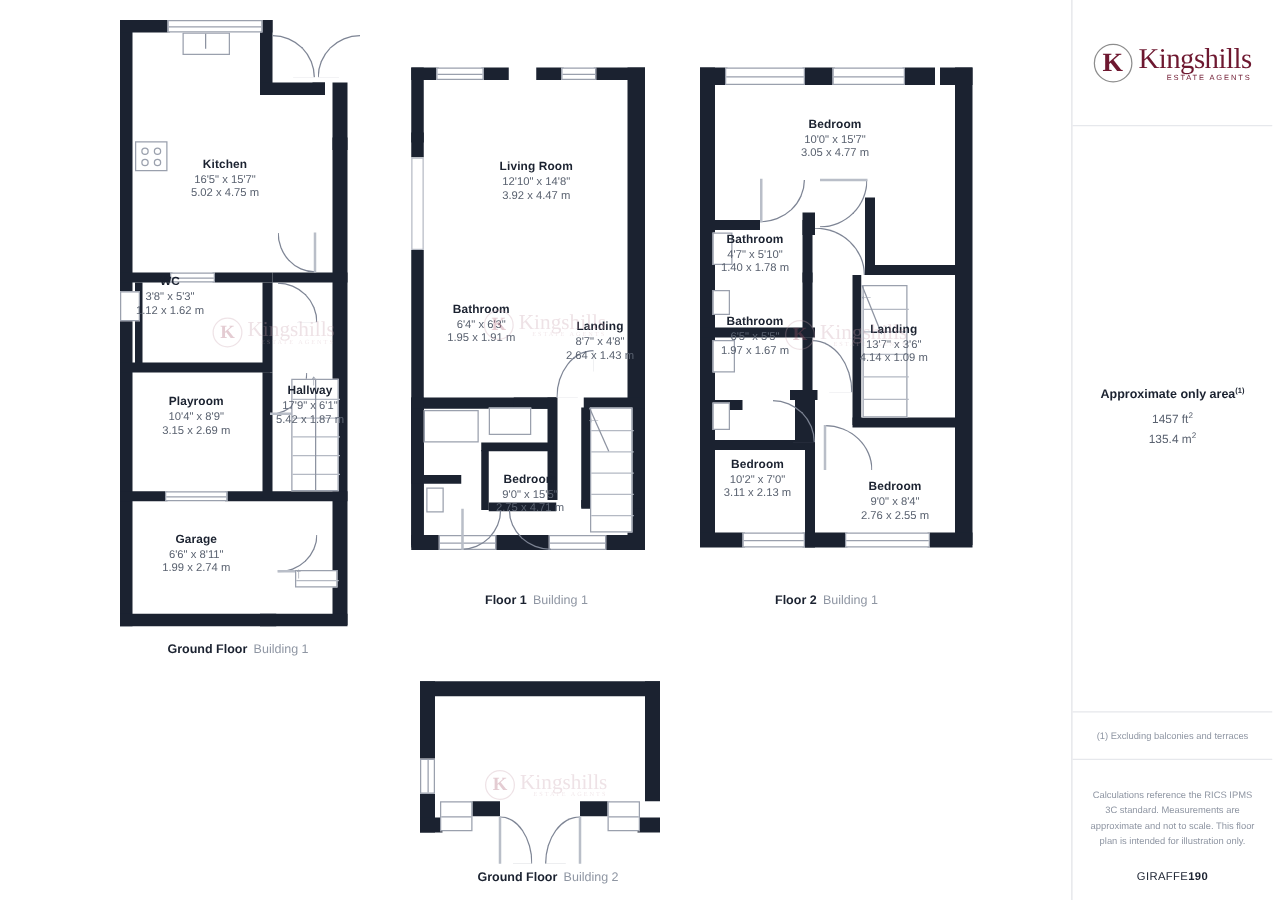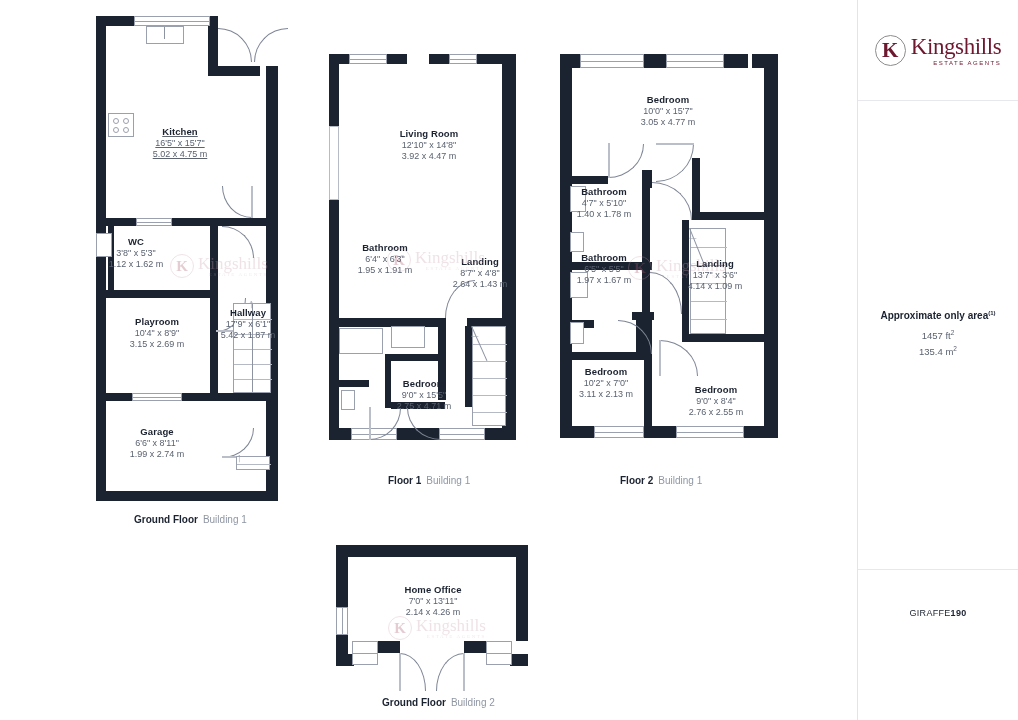--- a/index.html
+++ b/index.html
@@ -162,26 +162,26 @@
         <i style="left:0; top:75px; width:38px; height:1px;"></i>
       </div>
       <div class="line" style="left:164px; top:296px; width:1px; height:88px;"></div>
       <div class="arrow" style="left:160px; top:290px;">↑</div>
 
       <div class="stair" style="left:148px; top:448px; width:34px; height:14px;">
         <i style="left:0; top:7px; width:34px; height:1px;"></i>
       </div>
       <div class="arrow" style="left:148px; top:444px;">↑</div>
 
-      <div class="room" style="left:22px; top:118px; width:140px;text-decoration:underline;">
+      <div class="room" style="left:22px; top:118px; width:140px;">
         <div class="nm">Kitchen</div>
         <div class="d1">16'5" x 15'7"</div>
         <div class="d2">5.02 x 4.75 m</div>
       </div>
-      <div class="room" style="left:-8px; top:228px; width:112px;">
+      <div class="room" style="left:-8px; top:212px; width:112px;">
         <div class="nm">WC</div>
         <div class="d1">3'8" x 5'3"</div>
         <div class="d2">1.12 x 1.62 m</div>
       </div>
       <div class="room" style="left:14px; top:308px; width:110px;">
         <div class="nm">Playroom</div>
         <div class="d1">10'4" x 8'9"</div>
         <div class="d2">3.15 x 2.69 m</div>
       </div>
       <div class="room" style="left:118px; top:299px; width:84px;">
@@ -416,25 +416,20 @@
       <div class="w" style="left:180px;top:114px;width:18px;  height:12px;"></div>
       <div class="win v" style="left:6px;  top:67px; width:12px; height:28px;"></div>
       <div class="win h" style="left:22px; top:101px; width:26px; height:24px;"></div>
       <div class="win h" style="left:156px;top:101px; width:26px; height:24px;"></div>
 
       <div class="door tr" style="left:70px; top:113px; width:26px; height:38px;"></div>
       <div class="leaf" style="left:69px; top:113px; width:2px; height:38px;"></div>
       <div class="door tl" style="left:106px; top:113px; width:28px; height:38px;"></div>
       <div class="leaf" style="left:133px; top:113px; width:2px; height:38px;"></div>
 
-      <div class="room" style="left:50px; top:44px; width:106px;">
-        <div class="nm">Home Office</div>
-        <div class="d1">7'0" x 13'11"</div>
-        <div class="d2">2.14 x 4.26 m</div>
-      </div>
 
       <div class="wm" style="left:58px; top:76px;">
         <div class="k">K</div>
         <div class="t">
           <span>Kingshills</span>
           <small>ESTATE AGENTS</small>
         </div>
       </div>
 
       <div class="cap" style="left:52px; top:157px;">
@@ -461,22 +456,26 @@
         <span>Approximate only area</span><sup>(1)</sup>
       </div>
       <div class="area-val">
         <span>1457 ft</span><sup>2</sup>
       </div>
       <div class="area-val">
         <span>135.4 m</span><sup>2</sup>
       </div>
     </div>
 
+    <div class="sb-sec note-box">
+      <div>(1) Excluding balconies and terraces</div>
+    </div>
 
     <div class="disc-box">
+      <div class="disc">Calculations reference the RICS IPMS 3C standard. Measurements are approximate and not to scale. This floor plan is intended for illustration only.</div>
       <div class="giraffe">
         <span>GIRAFFE</span><b>190</b>
       </div>
     </div>
 
   </div>
 
 </div>
 
 </body></html>

